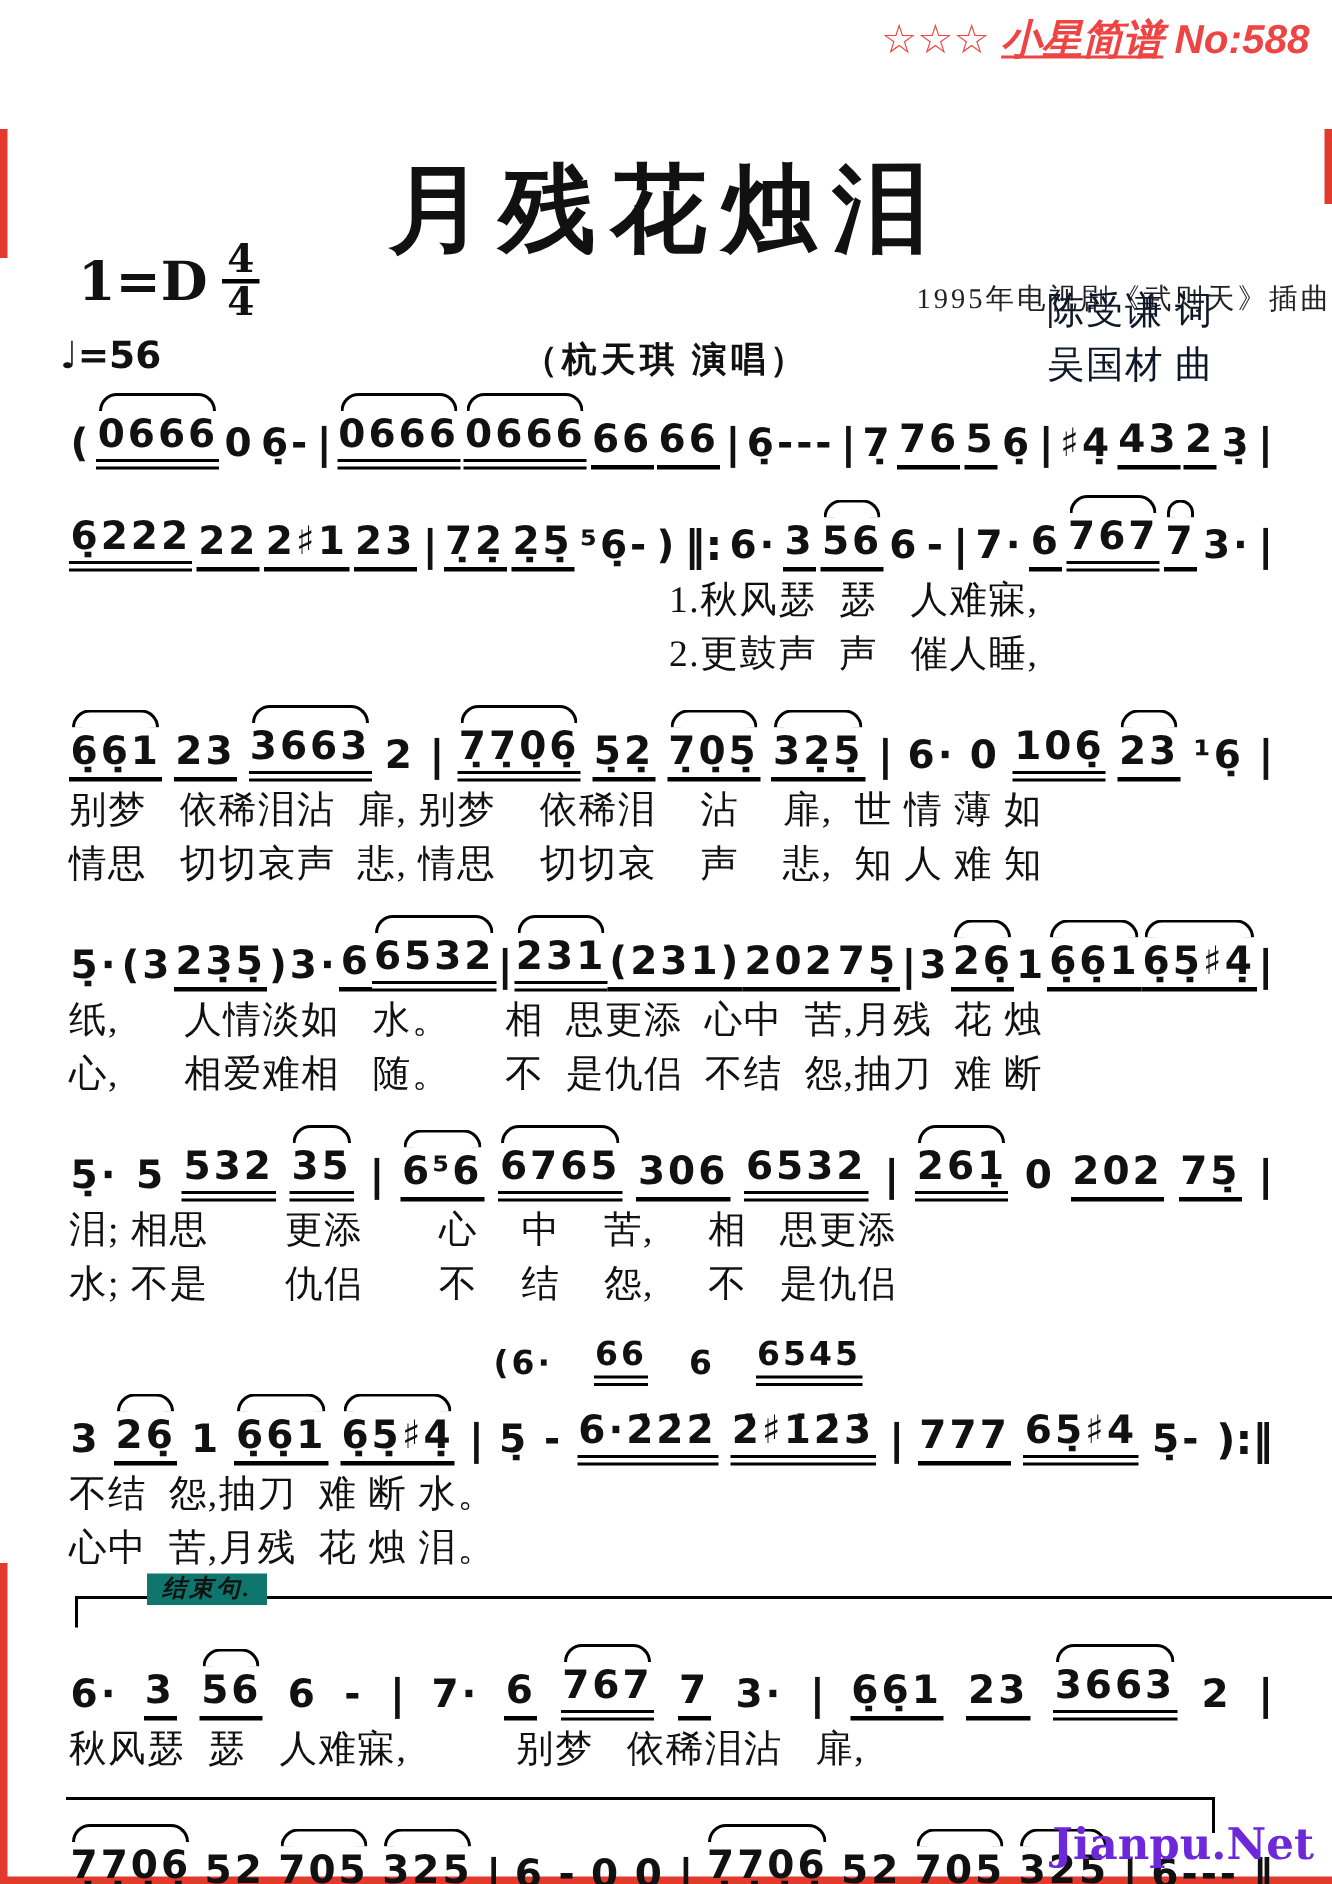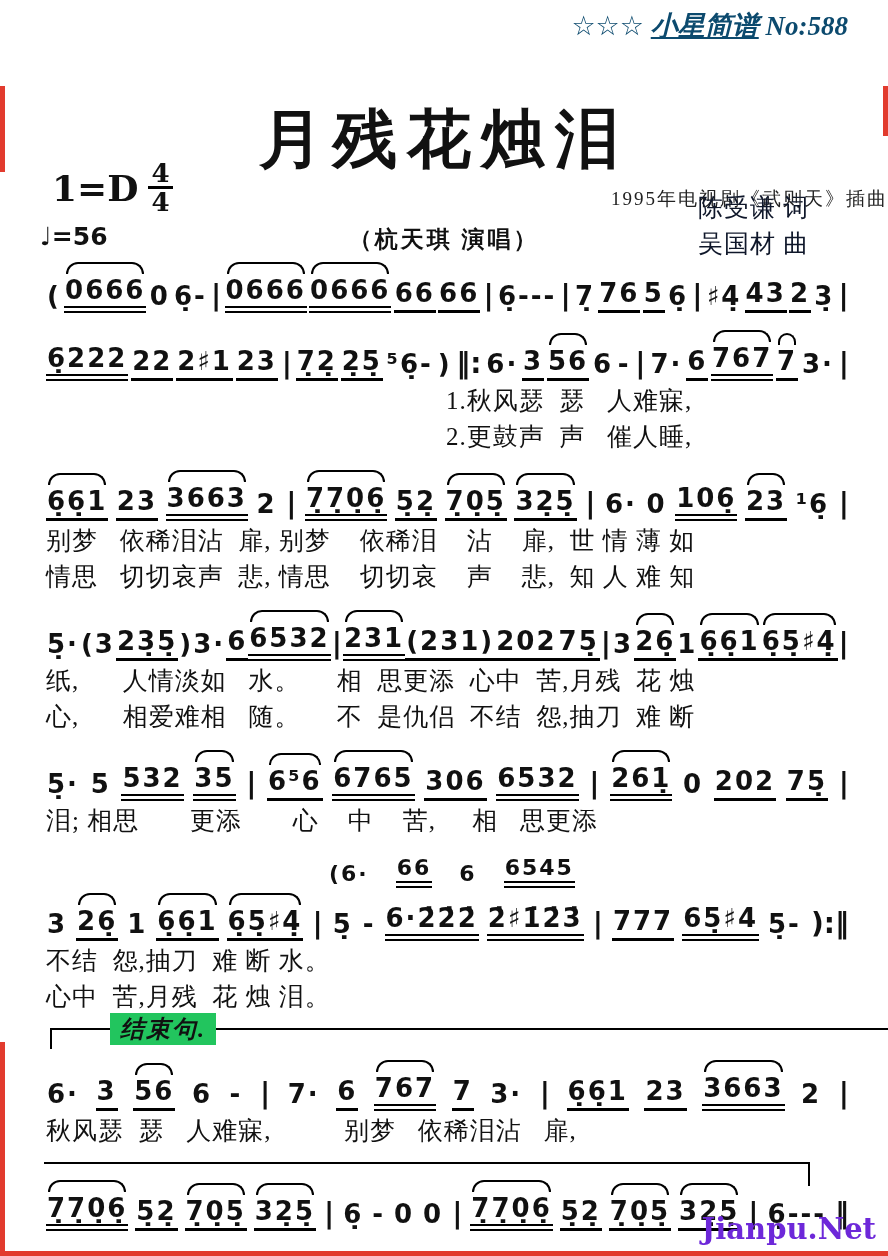--- a/index.html
+++ b/index.html
@@ -11,23 +11,23 @@
   }
   
   .edge{position:absolute;background:#e23b2e;}
   #edge-left-top{left:0;top:86px;width:5px;height:86px;}
   #edge-left-bottom{left:0;top:1042px;width:5px;height:214px;}
   #edge-right-top{right:0;top:86px;width:5px;height:50px;}
   #edge-bottom{left:0;bottom:0;width:100%;height:5px;}
 
   
   #header{
-    position:absolute;top:8px;right:40px;
-    font-style:italic;font-weight:bold;font-size:27px;color:#0c4a6e;
-    font-family:Liberation Serif, serif;white-space:pre;
+    position:absolute;top:8px;right:15px;
+    font-style:italic;font-weight:bold;font-size:27px;color:#ef4444;
+    font-family:Liberation Sans, sans-serif;white-space:pre;
   }
   #header .stars{font-style:normal;font-weight:normal;}
   #header .brand{text-decoration:underline;}
 
   
   #title{
     position:absolute;top:86px;left:0;width:100%;text-align:center;
     font-size:64px;font-weight:bold;letter-spacing:10px;
     font-family:"DejaVu Serif","Liberation Serif",serif;
     margin-top:10px;
@@ -90,22 +90,22 @@
 
   
   .ending-bracket{
     position:relative;height:24px;margin:2px -38px 4px 4px;
     border-top:2px solid #000;
   }
   .ending-bracket::before{
     content:"";position:absolute;left:0;top:-1px;width:2px;height:20px;background:#000;
   }
   .ending-label{
-    position:absolute;left:60px;top:-17px;background:#22c55e;padding:0 10px;
-    font-style:italic;font-weight:bold;font-size:24px;letter-spacing:2px;
+    position:absolute;left:48px;top:-17px;background:#0f766e;padding:0 10px;
+    font-style:italic;font-weight:bold;font-size:16px;letter-spacing:2px;
     font-family:"Liberation Serif",serif;
   }
   .overline{position:relative;padding-top:16px;}
   .overline::before{
     content:"";position:absolute;top:0;left:-2px;right:40px;height:22px;
     border-top:2px solid #000;border-right:2px solid #000;
   }
 
   
   #footer{
@@ -255,20 +255,21 @@
         <span class="note-group u1">306</span>
         <span class="note-group u2">6532</span>
         <span class="note-group bar">|</span>
         <span class="note-group u2 slur">261̣</span>
         <span class="note-group">0</span>
         <span class="note-group u1">202</span>
         <span class="note-group u1">75̣</span>
         <span class="note-group bar">|</span>
       </div>
       <div class="lyric-line">泪; 相思       更添       心    中    苦,     相   思更添</div>
+      <div class="lyric-line">水; 不是       仇侣       不    结    怨,     不   是仇侣</div>
     </div>
     <div class="system">
       <div class="pre-row">
         <span class="note-group">(6·</span>
         <span class="note-group u2">66</span>
         <span class="note-group">6</span>
         <span class="note-group u2">6545</span>
       </div>
       <div class="note-row">
         <span class="note-group">3</span>

